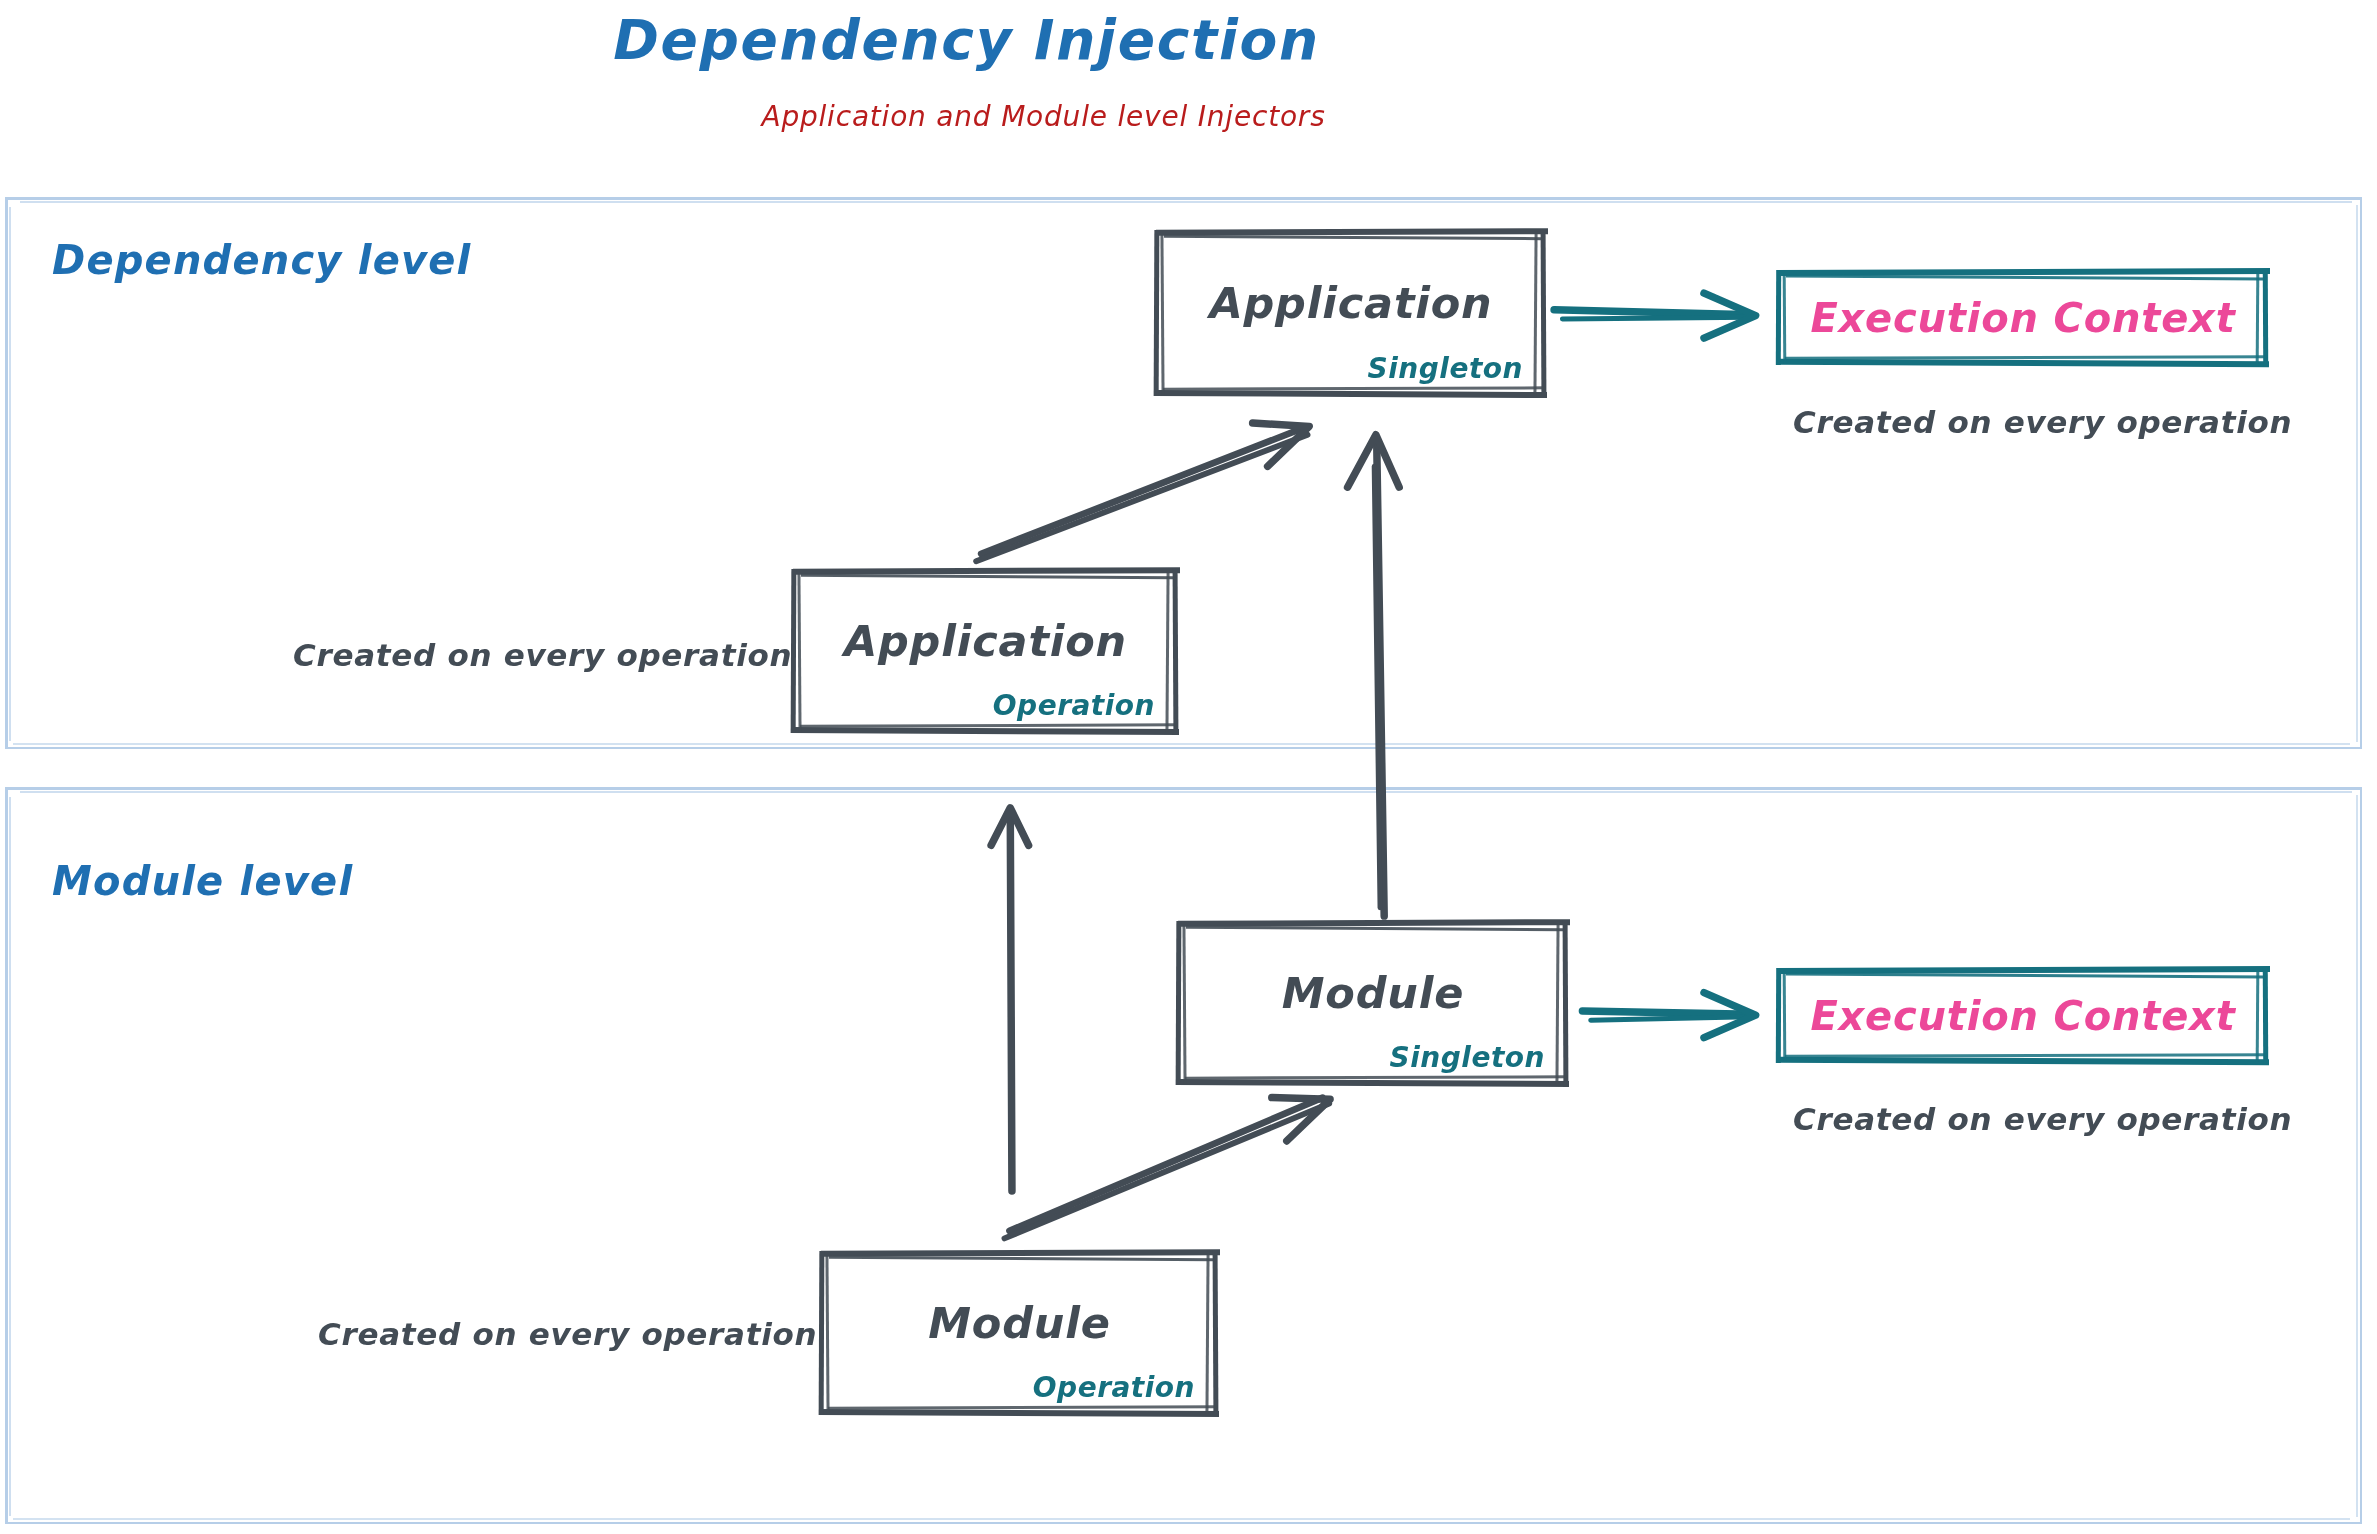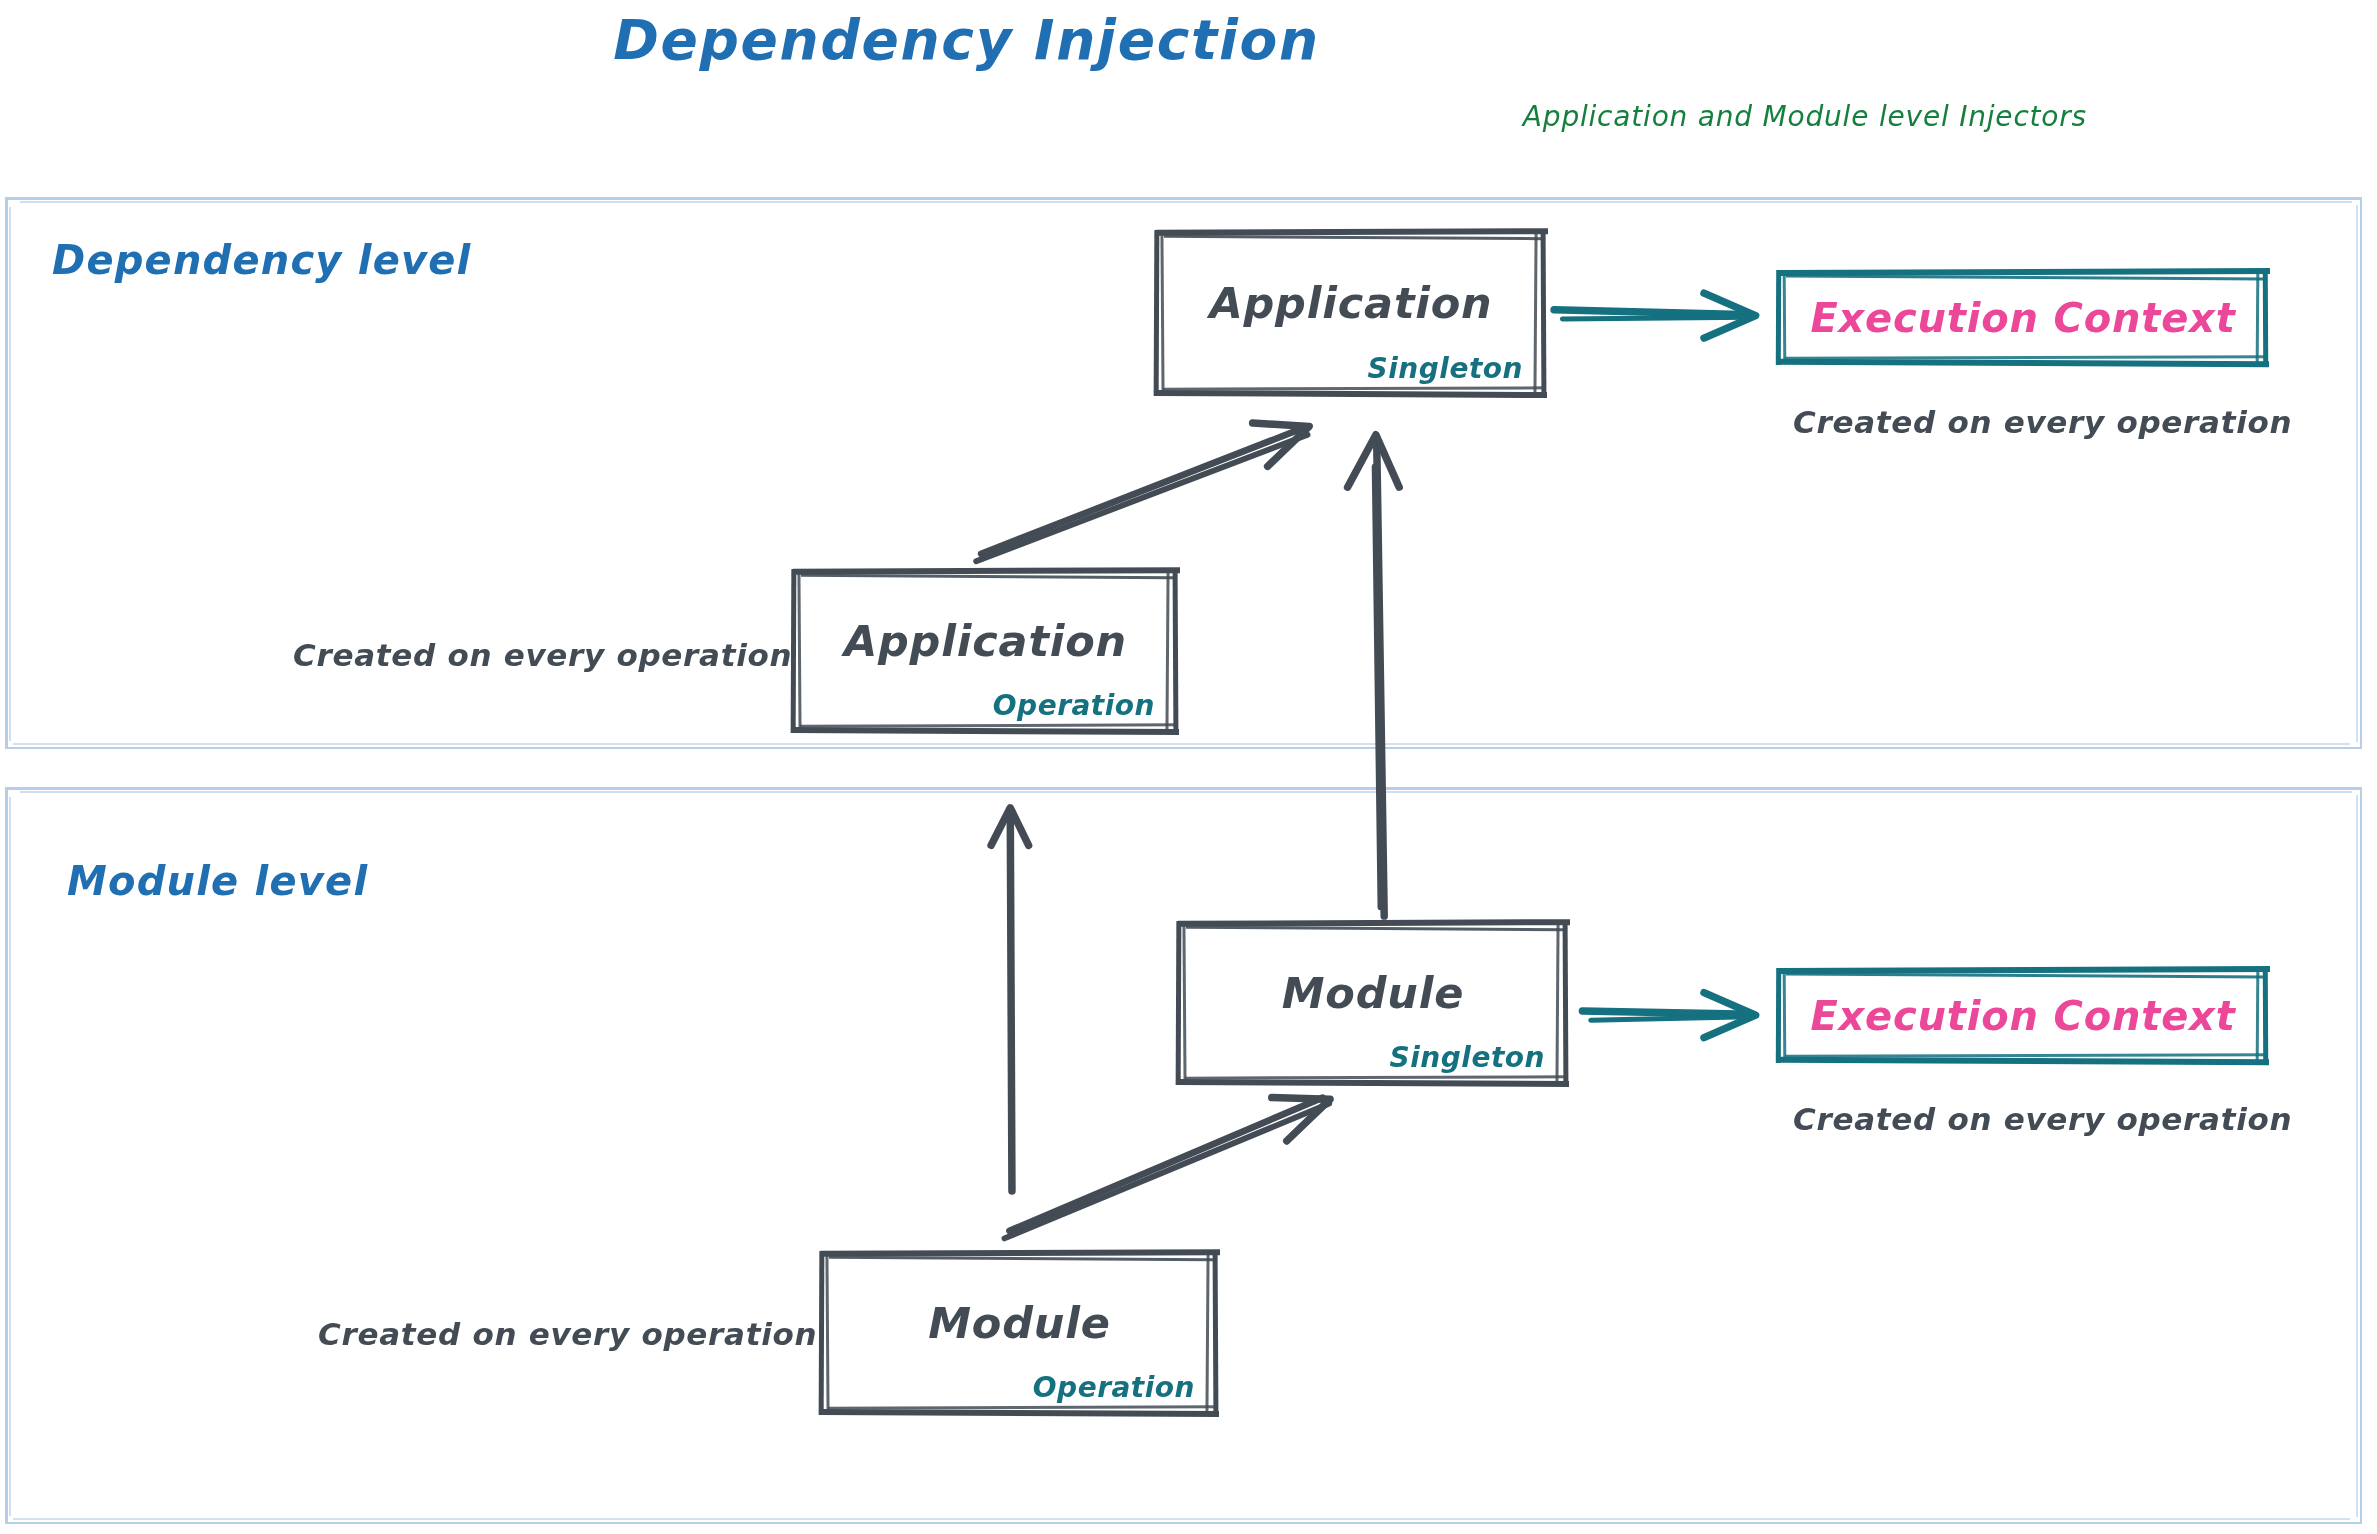--- a/index.html
+++ b/index.html
@@ -8,22 +8,22 @@
     font-family:"DejaVu Sans", sans-serif;
   }
   .hand{font-family:"DejaVu Sans", sans-serif;font-style:italic;font-weight:600;letter-spacing:0.4px;}
 
   
   #title{
     position:absolute;left:0;top:8.3px;width:1933px;text-align:center;
     font-size:55px;color:#1f6fb2;font-weight:700;font-style:italic;letter-spacing:1.7px;
   }
   #subtitle{
-    position:absolute;left:0;top:100px;width:2087px;text-align:right;
-    font-size:28px;color:#15803d;font-weight:500;font-style:italic;letter-spacing:0.8px;
+    position:absolute;left:0;top:100px;width:2087px;text-align:center;
+    font-size:28px;color:#b91c1c;font-weight:500;font-style:italic;letter-spacing:0.8px;
   }
 
   
   .panel{position:absolute;box-sizing:border-box;}
   .panel .edge{position:absolute;background:#b6cee8;}
   .panel-label{
     position:absolute;font-size:40px;color:#1f6fb2;font-weight:700;font-style:italic;
     letter-spacing:1.2px;white-space:nowrap;
   }
   #panel-app{left:5px;top:197px;width:2357px;height:552px;}
@@ -96,21 +96,21 @@
 <div class="panel" id="panel-mod">
   <span class="edge e-top1"></span>
   <span class="edge e-top2"></span>
   <span class="edge e-bot1"></span>
   <span class="edge e-bot2"></span>
   <span class="edge e-lft1"></span>
   <span class="edge e-lft2"></span>
   <span class="edge e-rgt1"></span>
   <span class="edge e-rgt2"></span>
 </div>
-<div class="panel-label hand" style="left:52px;top:858px;margin-left:15px;">Module level</div>
+<div class="panel-label hand" style="left:52px;top:858px;">Module level</div>
 
 <svg id="arrows" viewBox="0 0 2854 1842">
   <g stroke="#434c55" fill="none" stroke-linecap="round">
 
     <g>
       <path d="M1178,665 L1562,515" stroke-width="8"></path>
       <path d="M1172,674 L1570,522" stroke-width="7"></path>
       <path d="M1504,508 L1572,512 L1522,560" stroke-width="9" stroke-linejoin="round"></path>
     </g>
 

